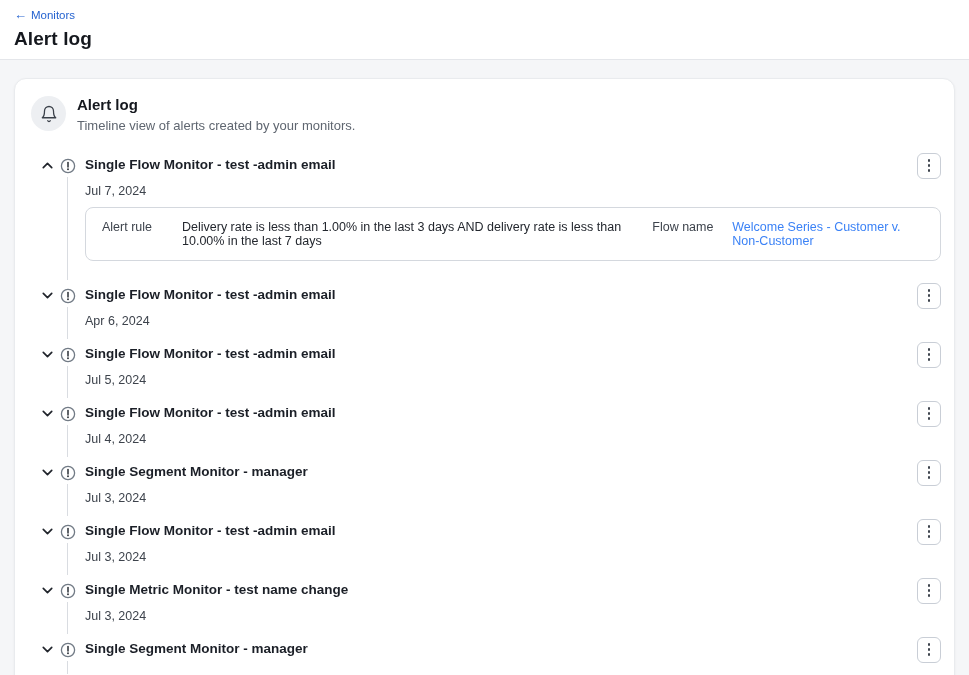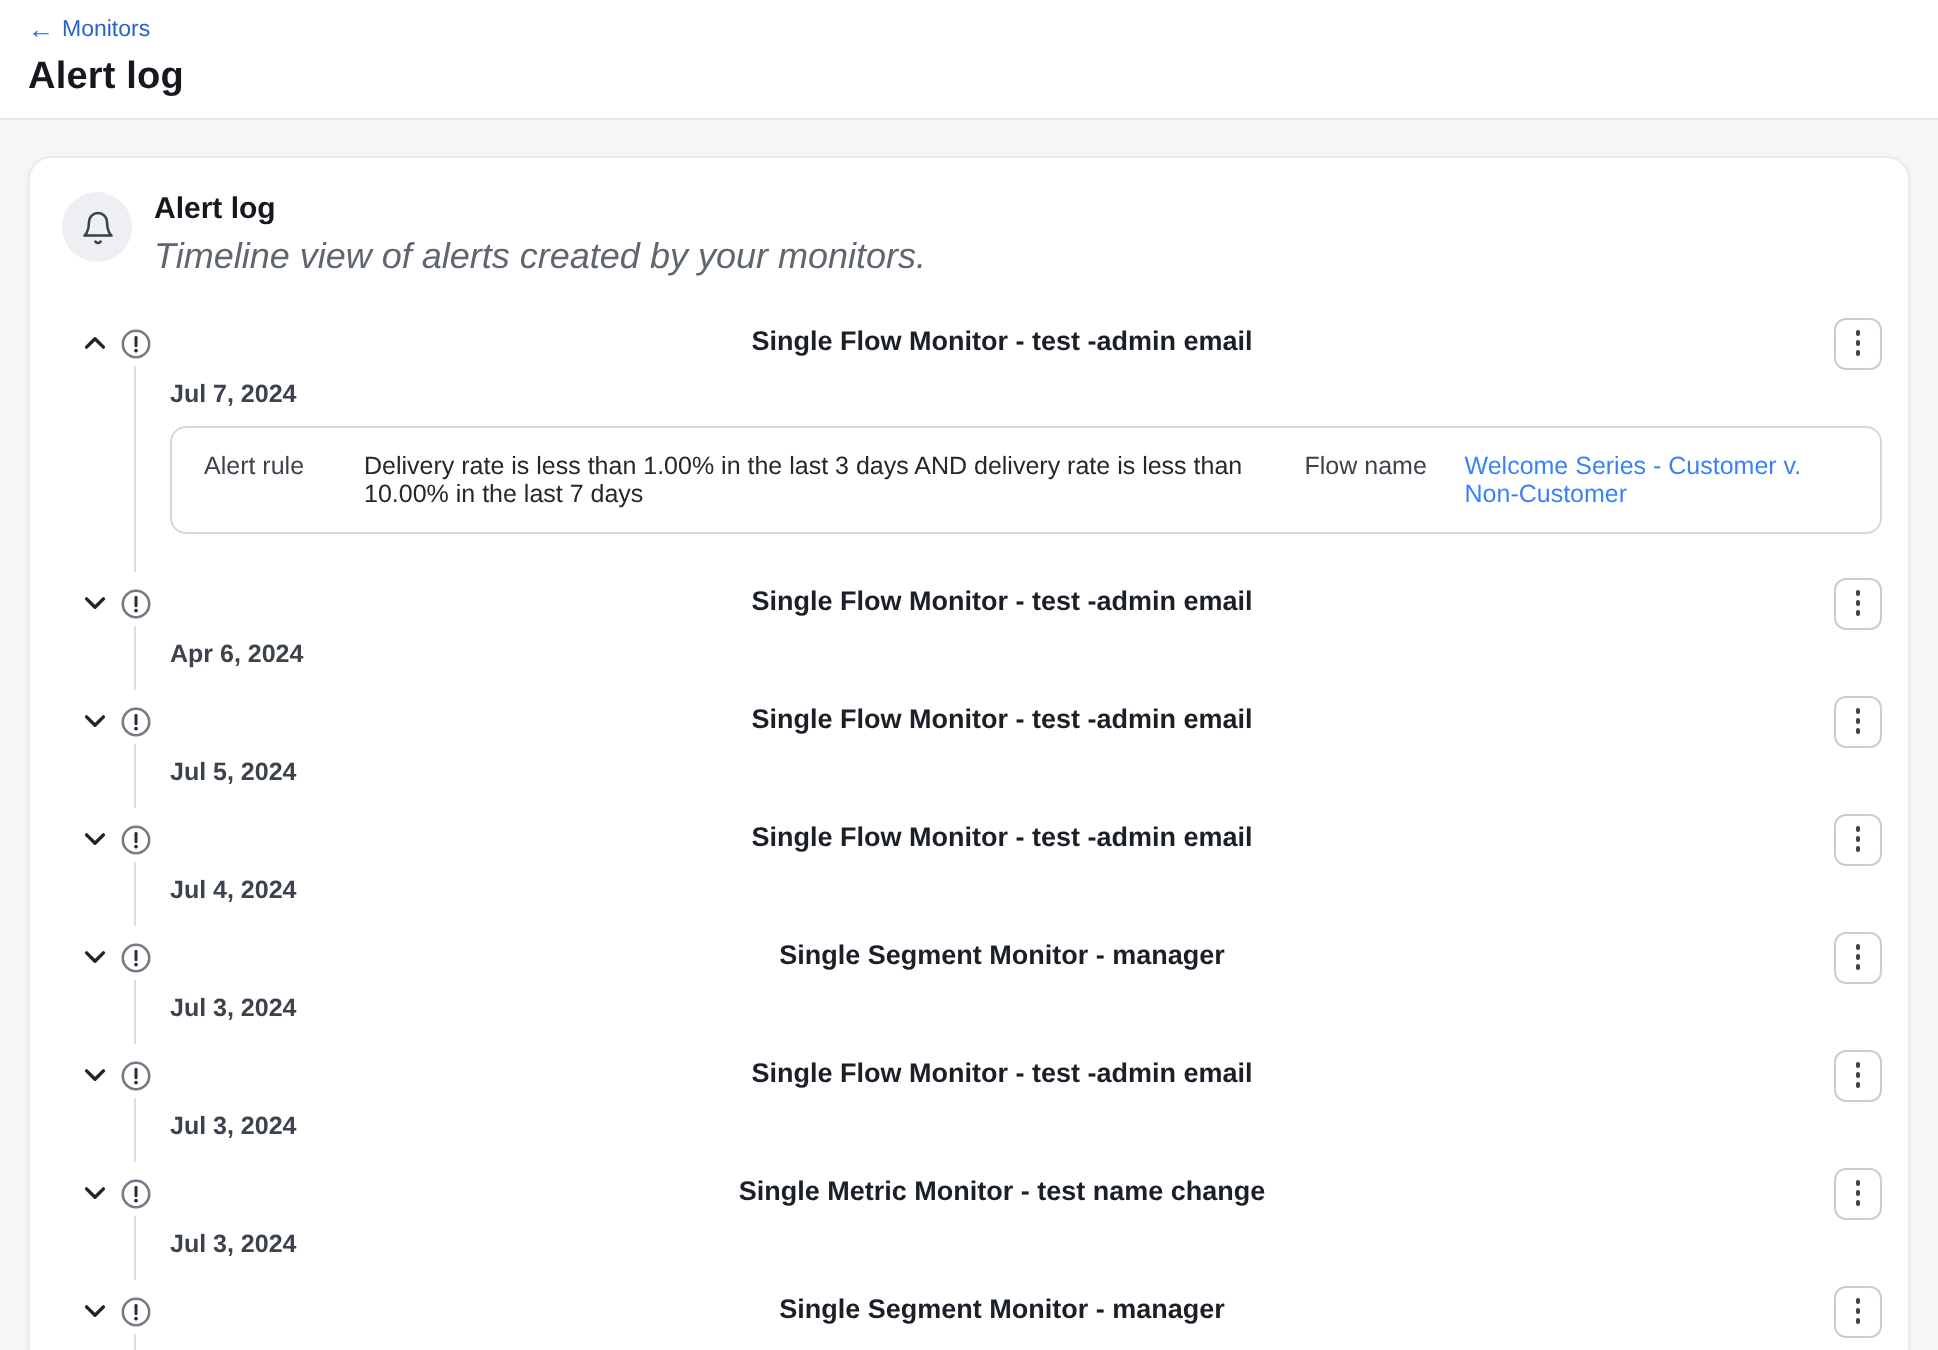--- a/index.html
+++ b/index.html
@@ -15,41 +15,41 @@
   
   .content-area { background:#f5f6f8; height:615px; padding:18px 14px 0; }
 
   
   .card { background:#ffffff; border:1px solid #e9ebee; border-radius:12px;
     box-shadow:0 1px 3px rgba(20,25,35,.05); min-height:760px; }
   .card-header { display:flex; align-items:flex-start; gap:11px; padding:17px 16px 0; }
   .bell-wrap { width:35px; height:35px; border-radius:50%; background:#edeff2;
     display:flex; align-items:center; justify-content:center; flex-shrink:0; }
   .card-title { font-size:15px; font-weight:700; color:#15181e; line-height:1.1; padding-top:1px; }
-  .card-subtitle { font-size:18px; color:#5f6670; margin-top:4px;font-style:italic; }
+  .card-subtitle { font-size:13px; color:#5f6670; margin-top:4px; }
 
   
   .entries { padding:20px 13px 24px 24px; }
   .entry { position:relative; padding-bottom:14px; }
   .entry.expanded { padding-bottom:22px; }
   .tl-line { position:absolute; left:28px; top:24px; bottom:3px; width:1px; background:#d9dce1; }
   .entry-row { display:flex; align-items:center; }
   .chev-btn { width:16px; height:16px; border:none; background:transparent; cursor:pointer;
     display:flex; align-items:center; justify-content:center; margin-right:5px; flex-shrink:0; padding:0; }
   .alert-ic { width:16px; height:16px; margin-right:9px; flex-shrink:0; display:flex;
     align-items:center; justify-content:center; background:#ffffff; position:relative; z-index:1; }
-  .entry-title { font-size:13.5px; font-weight:700; color:#1b1f27; flex:1 1 auto; line-height:1.4;text-align:center; }
+  .entry-title { font-size:13.5px; font-weight:700; color:#1b1f27; flex:1 1 auto; line-height:1.4; }
   .kebab { margin-left:auto; width:24px; height:26px; border:1px solid #c9ced6; border-radius:6px;
     background:#ffffff; cursor:pointer; display:flex; flex-direction:column; align-items:center;
     justify-content:center; gap:2.5px; flex-shrink:0; }
   .kebab-icon { display:flex; flex-direction:column; align-items:center; gap:2.5px; }
   .kdot { width:2.6px; height:2.6px; border-radius:50%; background:#3d434c; display:block; }
 
   .entry-body { margin-left:46px; }
-  .entry-date { margin-top:5px; font-size:12.5px; color:#3d434c;font-weight:bold; }
+  .entry-date { margin-top:5px; font-size:12.5px; color:#3d434c; }
 
   .details-box { margin-top:9px; margin-right:0; border:1px solid #d4d8de; border-radius:8px;
     background:#ffffff; padding:12px 16px; display:flex; flex-direction:row; gap:10px; }
   .detail-row { display:flex; align-items:baseline; }
   .detail-label { width:80px; flex-shrink:0; font-size:12.5px; color:#3d434c; }
   .detail-value { font-size:12.5px; color:#23272e; }
   .detail-link { font-size:12.5px; color:#3b82f6; text-decoration:none; cursor:pointer; }
 
   svg { display:block; }
 </style>

